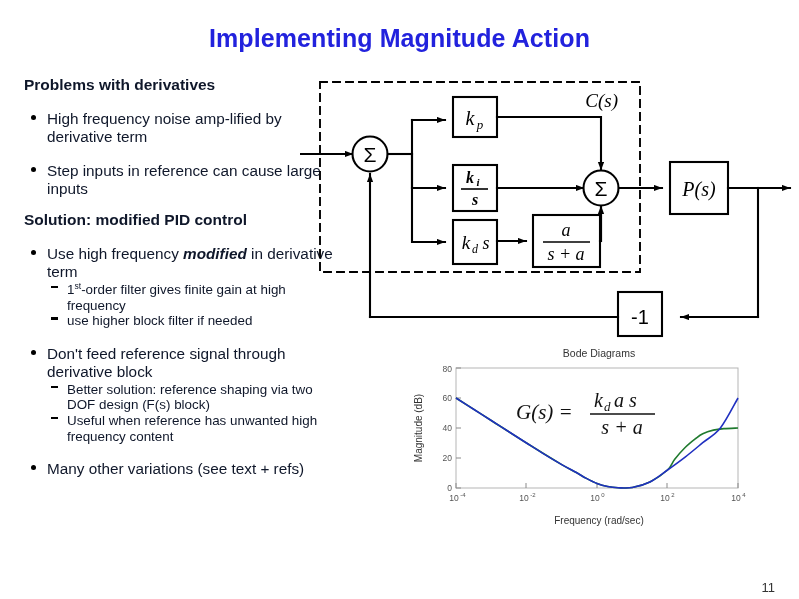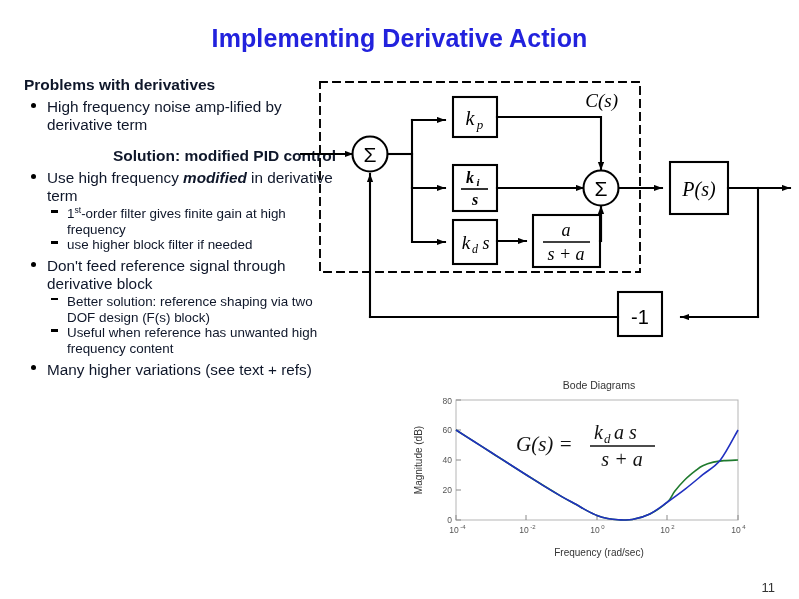--- a/index.html
+++ b/index.html
@@ -19,24 +19,24 @@
   }
 
   
   #left-column{
     position:absolute;left:24px;top:76px;width:312px;
     color:#0f172a;
   }
   .head{
     font-size:15.5px;font-weight:bold;margin:0 0 3px 0;line-height:1.18;
   }
-  .head.second{margin-top:13px;text-align:right;}
+  .head.second{margin-top:13px;}
   ul.lvl1{list-style:none;margin:0;padding:0;}
   ul.lvl1>li{
-    position:relative;padding-left:23px;margin:4px 0 1px 0;
+    position:relative;padding-left:23px;margin:16px 0 1px 0;
     font-size:15.3px;line-height:1.17;
   }
   ul.lvl1>li>.bdot{
     position:absolute;left:7px;top:.30em;width:5px;height:5px;
     border-radius:50%;background:#000;
   }
   ul.lvl2{list-style:none;margin:1px 0 1px 0;padding:0;}
   ul.lvl2>li{
     position:relative;padding-left:20px;margin:0 0 0 0;
     font-size:13.4px;line-height:1.17;
@@ -45,44 +45,48 @@
     position:absolute;left:4px;top:.30em;width:7px;height:2.4px;background:#000;
   }
   .it{font-style:italic;font-weight:bold;}
   sup{font-size:.64em;vertical-align:super;line-height:0;}
 
   
   #block-diagram{position:absolute;left:300px;top:70px;width:499px;height:280px;}
   #block-diagram svg{display:block;}
 
   
-  #bode-figure{position:absolute;left:408px;top:376px;width:382px;height:190px;}
+  #bode-figure{position:absolute;left:408px;top:344px;width:382px;height:190px;}
   #bode-figure svg{display:block;}
 
   
   #slide-number{
     position:absolute;right:24px;bottom:4px;
     font-size:13px;color:#333;
   }
 </style>
 </head>
 <body>
 
 <div class="slide">
 
-  <div id="slide-title">Implementing Derivative Action</div>
+  <div id="slide-title">Implementing Magnitude Action</div>
 
   <div id="left-column">
 
     <div class="head">Problems with derivatives</div>
 
     <ul class="lvl1">
       <li>
         <span class="bdot"></span>
         <span>High frequency noise amp-lified by derivative term</span>
+      </li>
+      <li>
+        <span class="bdot"></span>
+        <span>Step inputs in reference can cause large inputs</span>
       </li>
     </ul>
 
     <div class="head second">Solution: modified PID control</div>
 
     <ul class="lvl1">
 
       <li>
         <span class="bdot"></span>
         <span>Use high frequency </span><span class="it">modified</span><span> in derivative term</span>
@@ -108,21 +112,21 @@
           </li>
           <li>
             <span class="bdash"></span>
             <span>Useful when reference has unwanted high frequency content</span>
           </li>
         </ul>
       </li>
 
       <li>
         <span class="bdot"></span>
-        <span>Many higher variations (see text + refs)</span>
+        <span>Many other variations (see text + refs)</span>
       </li>
 
     </ul>
   </div>
 
   <div id="block-diagram">
     <svg width="499" height="280" viewBox="0 0 499 280" xmlns="http://www.w3.org/2000/svg">
       <defs>
         <marker id="ah" markerWidth="9" markerHeight="9" refX="8.2" refY="3.2" orient="auto" markerUnits="userSpaceOnUse">
           <path d="M0,0 L8.5,3.2 L0,6.4 z" fill="#000"></path>

